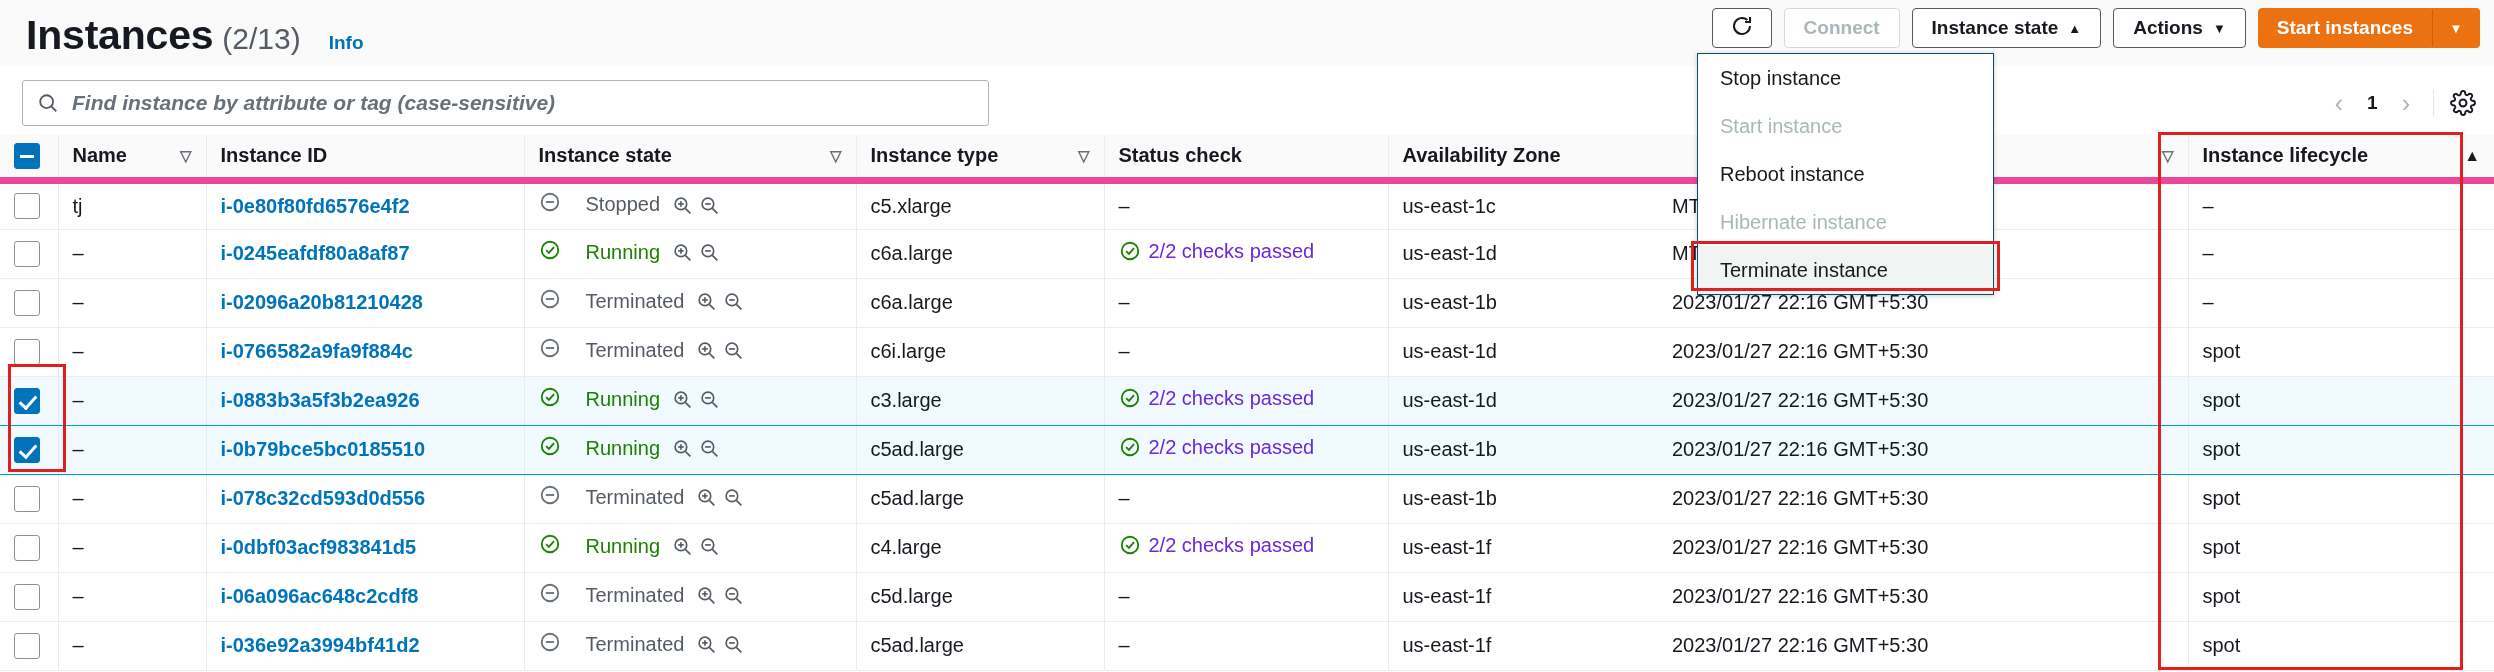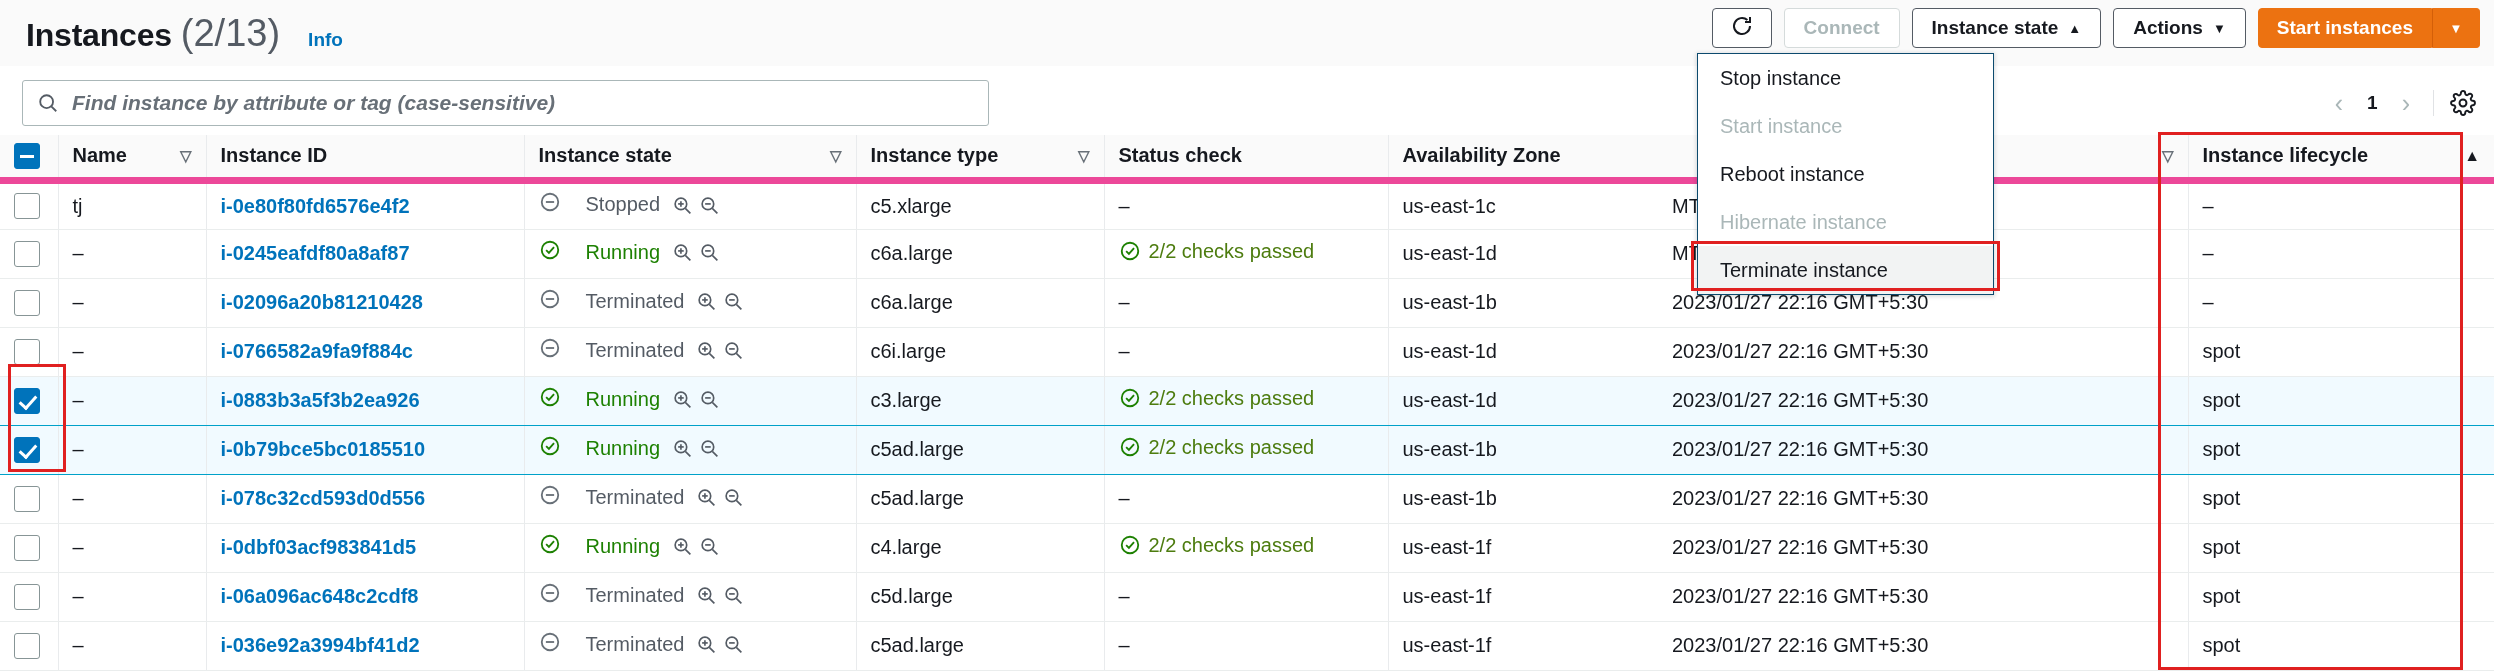--- a/index.html
+++ b/index.html
@@ -14,22 +14,22 @@
 
   
   .topbar {
     position: absolute; left: 0; top: 0; width: 2494px; height: 66px;
     background: #fafafa;
   }
   .title-wrap {
     position: absolute; left: 26px; top: 12px;
     display: flex; align-items: baseline; gap: 9px;
   }
-  .title-main { font-size: 32px; font-weight: bold; color: #16191f; letter-spacing: -.2px; }
-  .title-count { font-size: 38px; font-weight: normal; color: #545b64; }
+  .title-main { font-size: 41px; font-weight: bold; color: #16191f; letter-spacing: -.2px; }
+  .title-count { font-size: 30px; font-weight: normal; color: #545b64; }
   .title-info { font-size: 19px; font-weight: bold; color: #0073bb; cursor: pointer; margin-left: 19px; }
 
   
   .toolbar { position: absolute; right: 14px; top: 8px; display: flex; align-items: center; gap: 12px; }
   .btn {
     height: 40px; border: 1px solid #545b64; border-radius: 4px; background: #fff;
     color: #16191f; font-size: 19px; font-weight: bold;
     display: flex; align-items: center; justify-content: center; gap: 10px;
     padding: 0 19px; cursor: pointer; white-space: nowrap;
   }
@@ -118,21 +118,21 @@
   }
   .cb.indeterminate::after {
     content: ""; position: absolute; left: 5px; top: 11px; width: 14px; height: 3px; background: #fff;
   }
 
   .link { color: #0073bb; font-weight: bold; cursor: pointer; }
   .state { display: inline-flex; align-items: center; gap: 25px; }
   .state.running { color: #1d8102; }
   .state.grey { color: #545b64; }
   .zoom-icons { display: inline-flex; gap: 6px; margin-left: 12px; vertical-align: middle; cursor: pointer; }
-  .check-pass { display: inline-flex; align-items: center; gap: 8px; color: #4d7c0f; }
+  .check-pass { display: inline-flex; align-items: center; gap: 8px; color: #6d28d9; }
   .dash { color: #16191f; }
 
   
   .annot { position: absolute; border: 3px solid #e02020; pointer-events: none; z-index: 30; }
   .annot-checkboxes { left: 8px; top: 364px; width: 58px; height: 108px; }
   .annot-lifecycle { left: 2158px; top: 132px; width: 305px; height: 538px; }
 </style>
 </head>
 <body>
 

